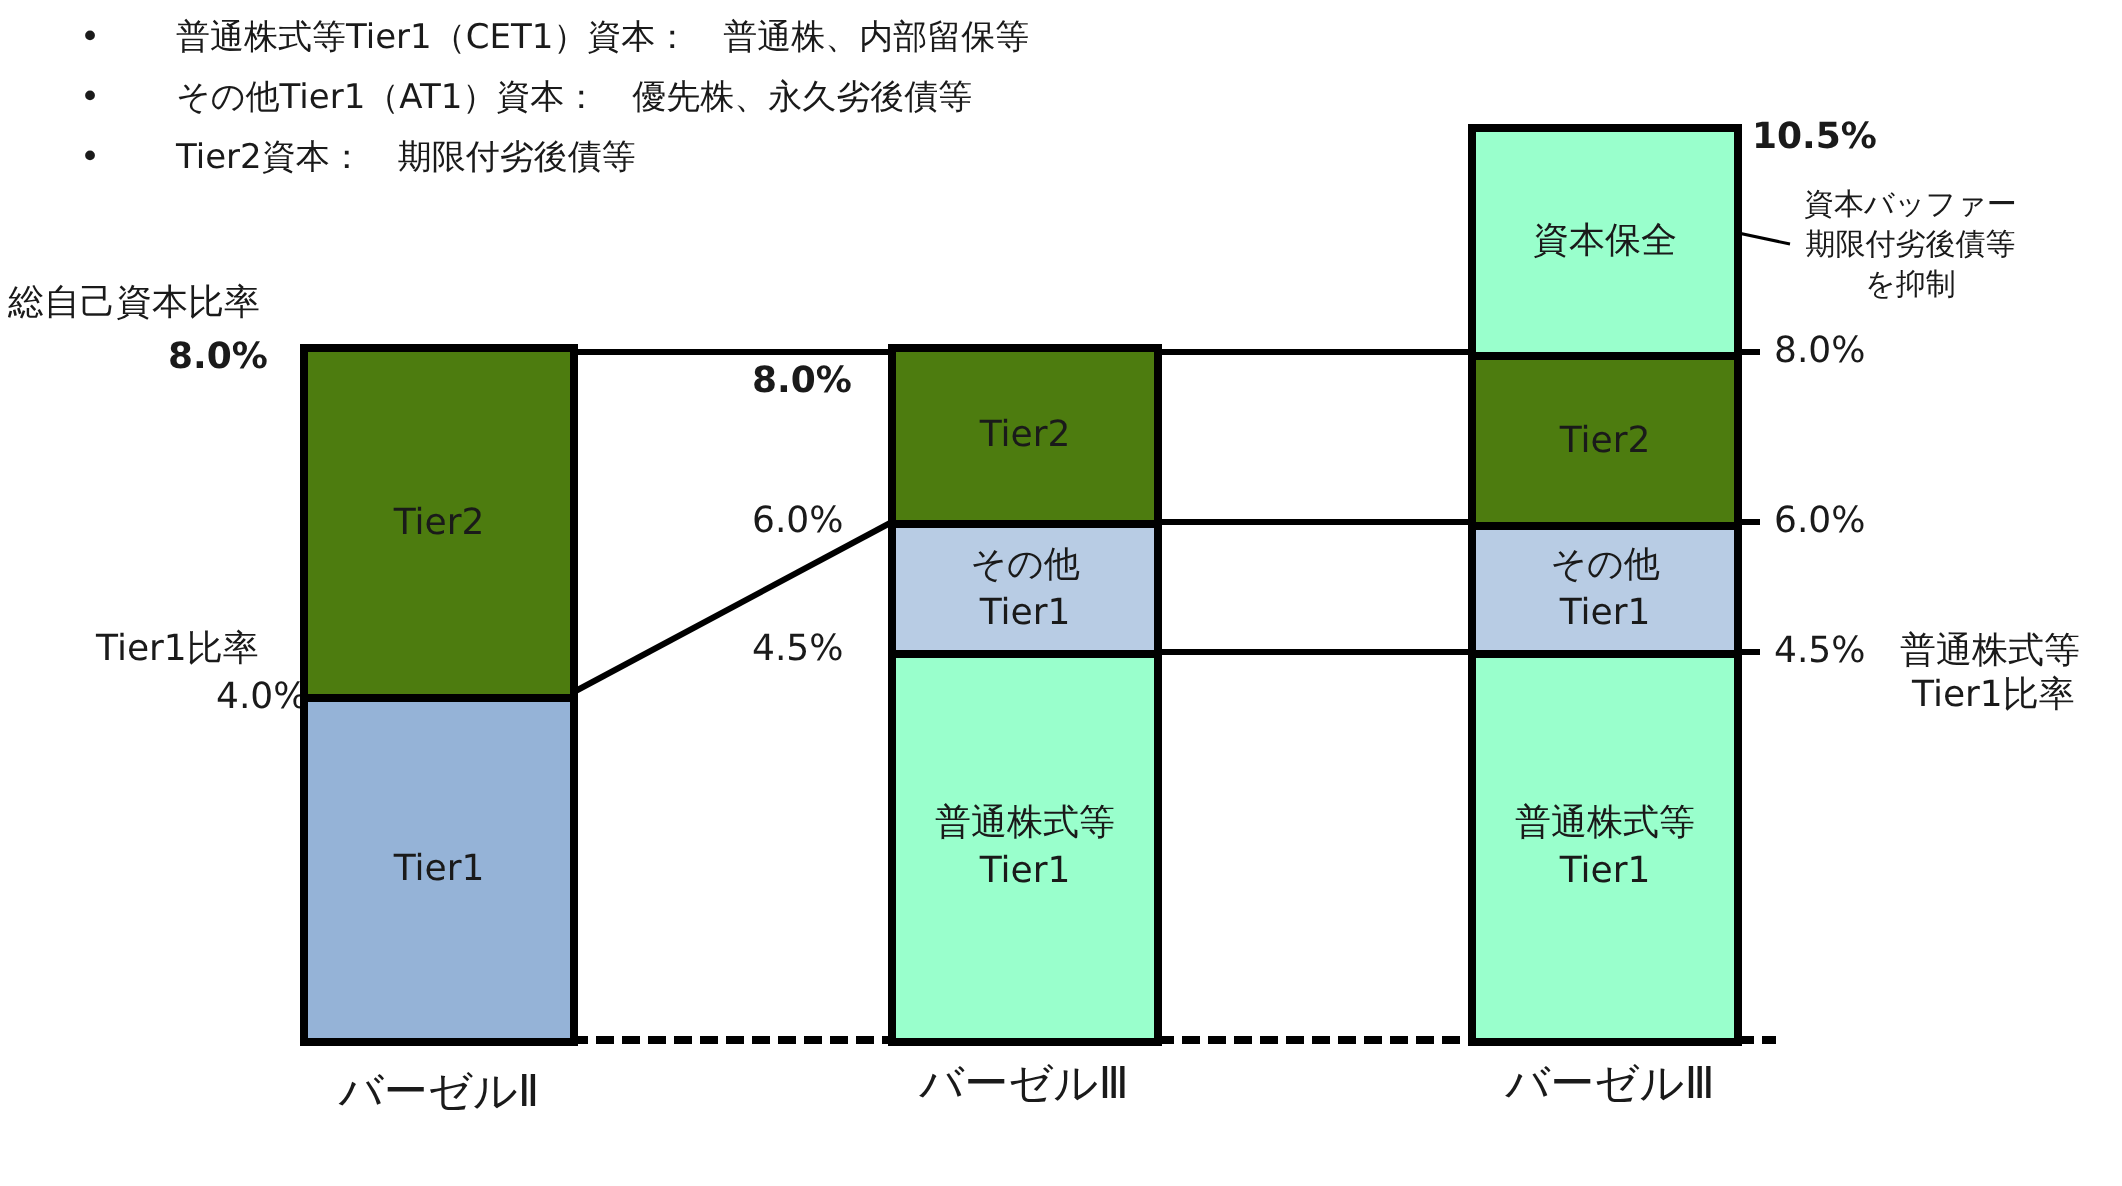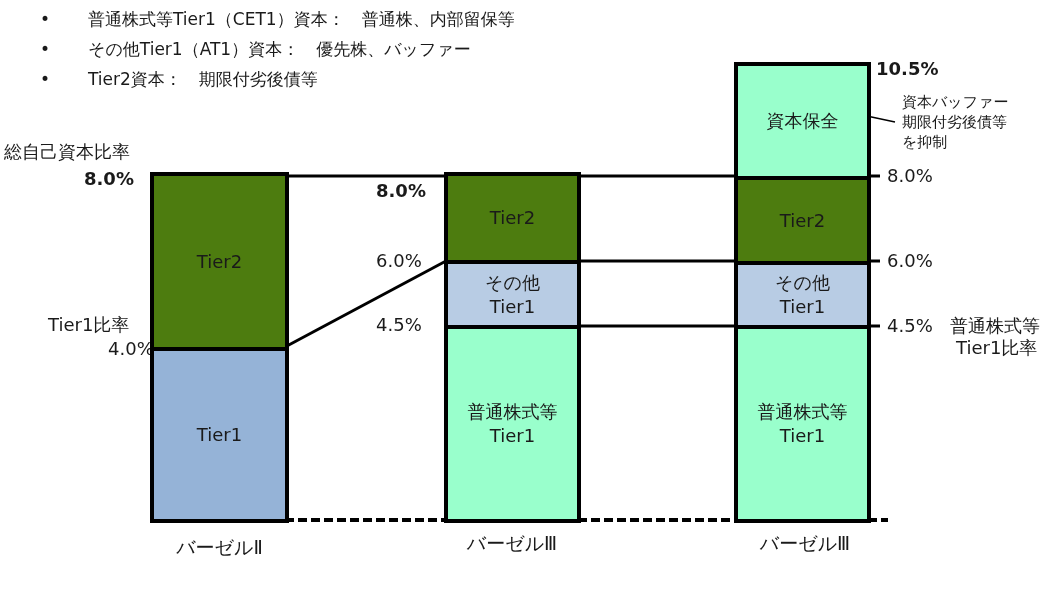--- a/index.html
+++ b/index.html
@@ -15,38 +15,38 @@
   .seg { position:absolute; left:0; right:0; box-sizing:border-box;
          display:flex; align-items:center; justify-content:center; text-align:center;
          font-size:18px; line-height:24px; color:#1a1a1a; }
   .seg.tier2 { background:#4d7c0f; }
   .seg.at1 { background:#b8cce4; }
   .seg.t1b2 { background:#95b3d7; }
   .seg.cet1 { background:#99ffcc; }
   .seg.buffer { background:#99ffcc; }
   .sep { position:absolute; left:-4px; right:-4px; height:4px; background:#000; }
 
-  .label { position:absolute; font-size:18px; white-space:nowrap; line-height:22px; }
+  .label { position:absolute; font-size:18px; white-space:nowrap; line-height:22px;text-align:center; }
   .label.bold { font-weight:bold; }
   .label.small { font-size:15px; line-height:20px; }
-  .cat { position:absolute; font-size:19px; text-align:center; line-height:26px; white-space:nowrap; }
+  .cat { position:absolute; font-size:22px; text-align:center; line-height:26px; white-space:nowrap; }
   .u { text-decoration:underline; }
   sup { font-size:10px; }
 </style>
 </head>
 <body>
 
 <div class="abs bullets">
   <div class="row">
     <span class="dot">•</span>
     <span class="txt">普通株式等Tier1（CET1）資本：　普通株、内部留保等</span>
   </div>
   <div class="row">
     <span class="dot">•</span>
-    <span class="txt">その他Tier1（AT1）資本：　優先株、バッファー</span>
+    <span class="txt">その他Tier1（AT1）資本：　優先株、永久劣後債等</span>
   </div>
   <div class="row">
     <span class="dot">•</span>
     <span class="txt">Tier2資本：　期限付劣後債等</span>
   </div>
 </div>
 
 <svg class="abs" style="left:0;top:0;" width="1061" height="593">
   <line x1="285" y1="176" x2="446" y2="176" stroke="#000" stroke-width="3"></line>
   <line x1="285" y1="347" x2="446" y2="261" stroke="#000" stroke-width="3"></line>

